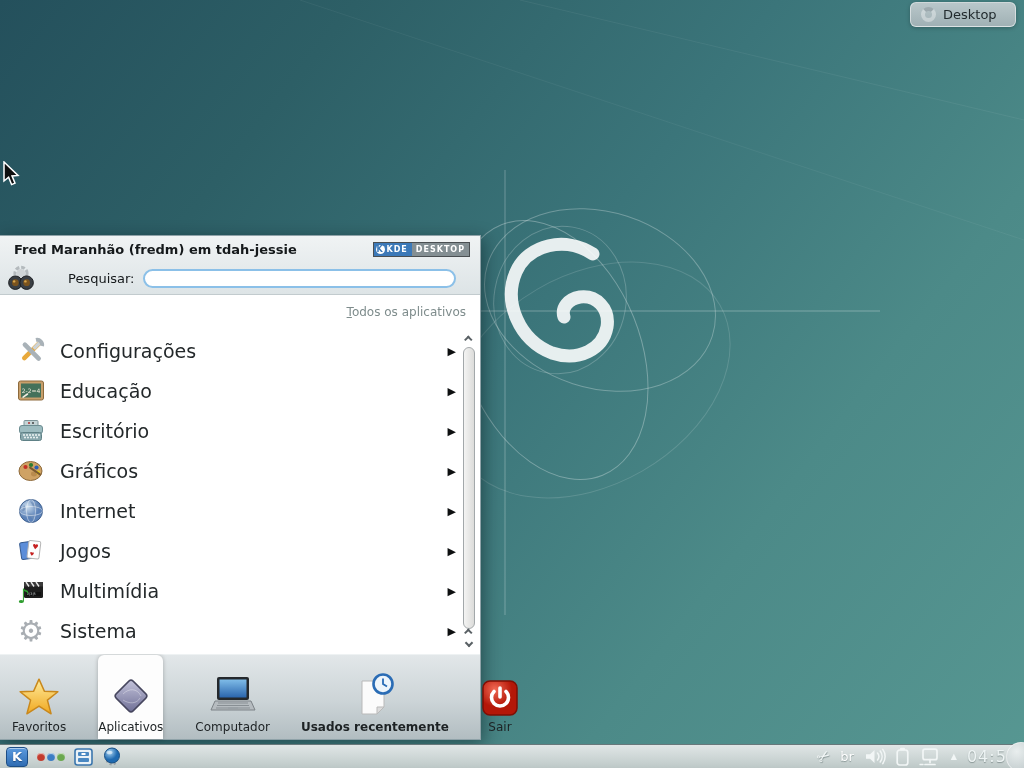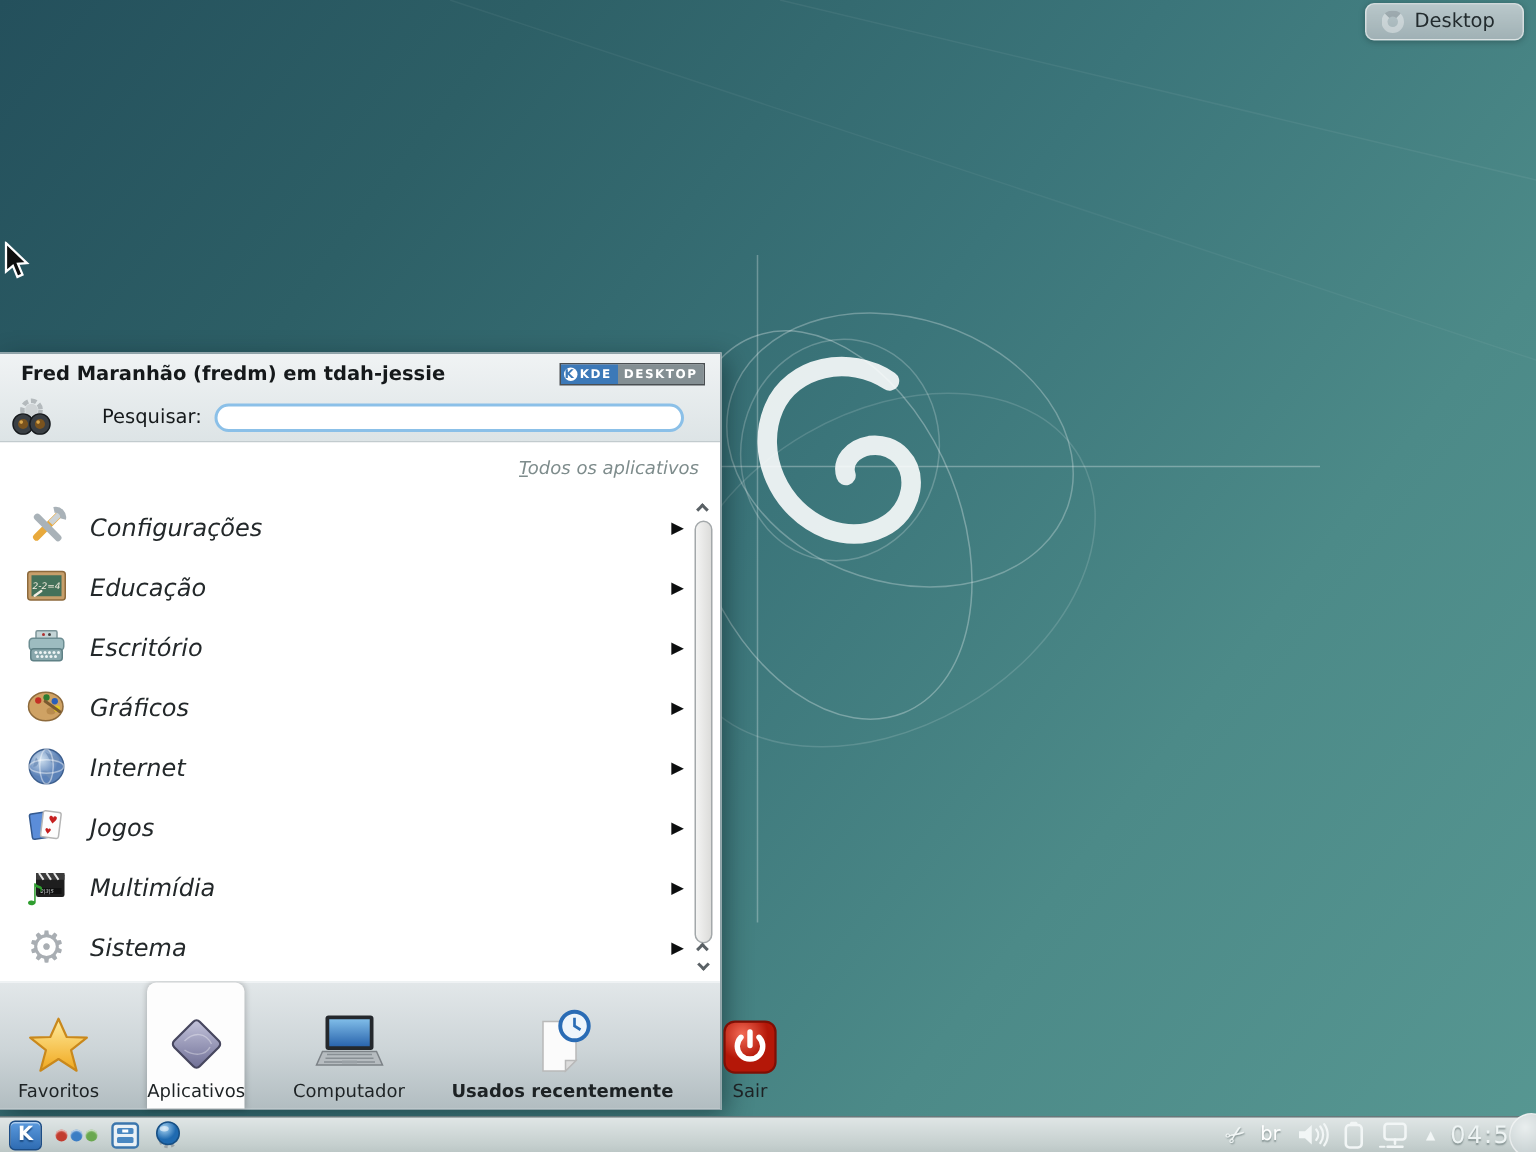--- a/index.html
+++ b/index.html
@@ -39,29 +39,29 @@
   .badge-kde { background:#3c79b8; padding:0 4px 0 2px; display:flex; align-items:center; gap:2px; }
   .badge-gear { width:9px; height:9px; background:#fff; border-radius:50%; color:#3c79b8;
     font-size:8px; line-height:9px; text-align:center; font-weight:bold; }
   .badge-desktop { background:#848f93; padding:0 4px; display:flex; align-items:center; }
 
   .k-search-row { height:32px; display:flex; align-items:center; gap:8px; padding:0 24px 0 6px; }
   .k-search-label { font-size:13px; color:#15191b; white-space:nowrap;margin-left:24px; }
   .k-search-input { flex:1; height:19px; border:2px solid #8bc0e8; border-radius:10px;
     background:#fff; outline:none; padding:0 8px; font-size:12px; }
 
-  .k-list { position:relative; flex:1; background:#fff; overflow:hidden;font-style:italic; }
+  .k-list { position:relative; flex:1; background:#fff; overflow:hidden; }
   .k-crumb { position:absolute; top:10px; right:14px; font-size:12px; color:#7e8c8c;
     display:block; cursor:pointer; }
   .k-crumb::first-letter { text-decoration:underline; }
   .k-items { position:absolute; top:36px; left:0; right:0; }
   .k-item { height:40px; display:flex; align-items:center; padding-left:16px; gap:14px;
     position:relative; cursor:pointer; }
   .k-item-icon { width:30px; height:30px; flex:0 0 30px; display:flex; align-items:center; justify-content:center; }
-  .k-item-label { font-size:16px; color:#23282a; }
+  .k-item-label { font-size:19px; color:#23282a; }
   .k-item-arrow { position:absolute; right:24px; color:#0c0e0f; font-size:11px; }
   .gear-glyph { font-size:29px; color:#a9aeb3; line-height:30px; text-shadow:0 1px 1px #fff; }
 
   .k-scrollbar { position:absolute; top:38px; right:4px; width:14px; bottom:6px; }
   .k-sb-arrow { height:11px; display:flex; align-items:center; justify-content:center; cursor:pointer; }
   .chev { width:6px; height:6px; border-left:2px solid #5a6165; border-top:2px solid #5a6165; }
   .chev.up { transform:rotate(45deg) translateY(1px); }
   .chev.down { transform:rotate(-135deg); }
   .k-sb-thumb { margin:3px 1px; height:282px; border:1px solid #a3a8aa; border-radius:6px;
     background:linear-gradient(90deg,#f4f4f3,#dcdcda); cursor:grab; }

